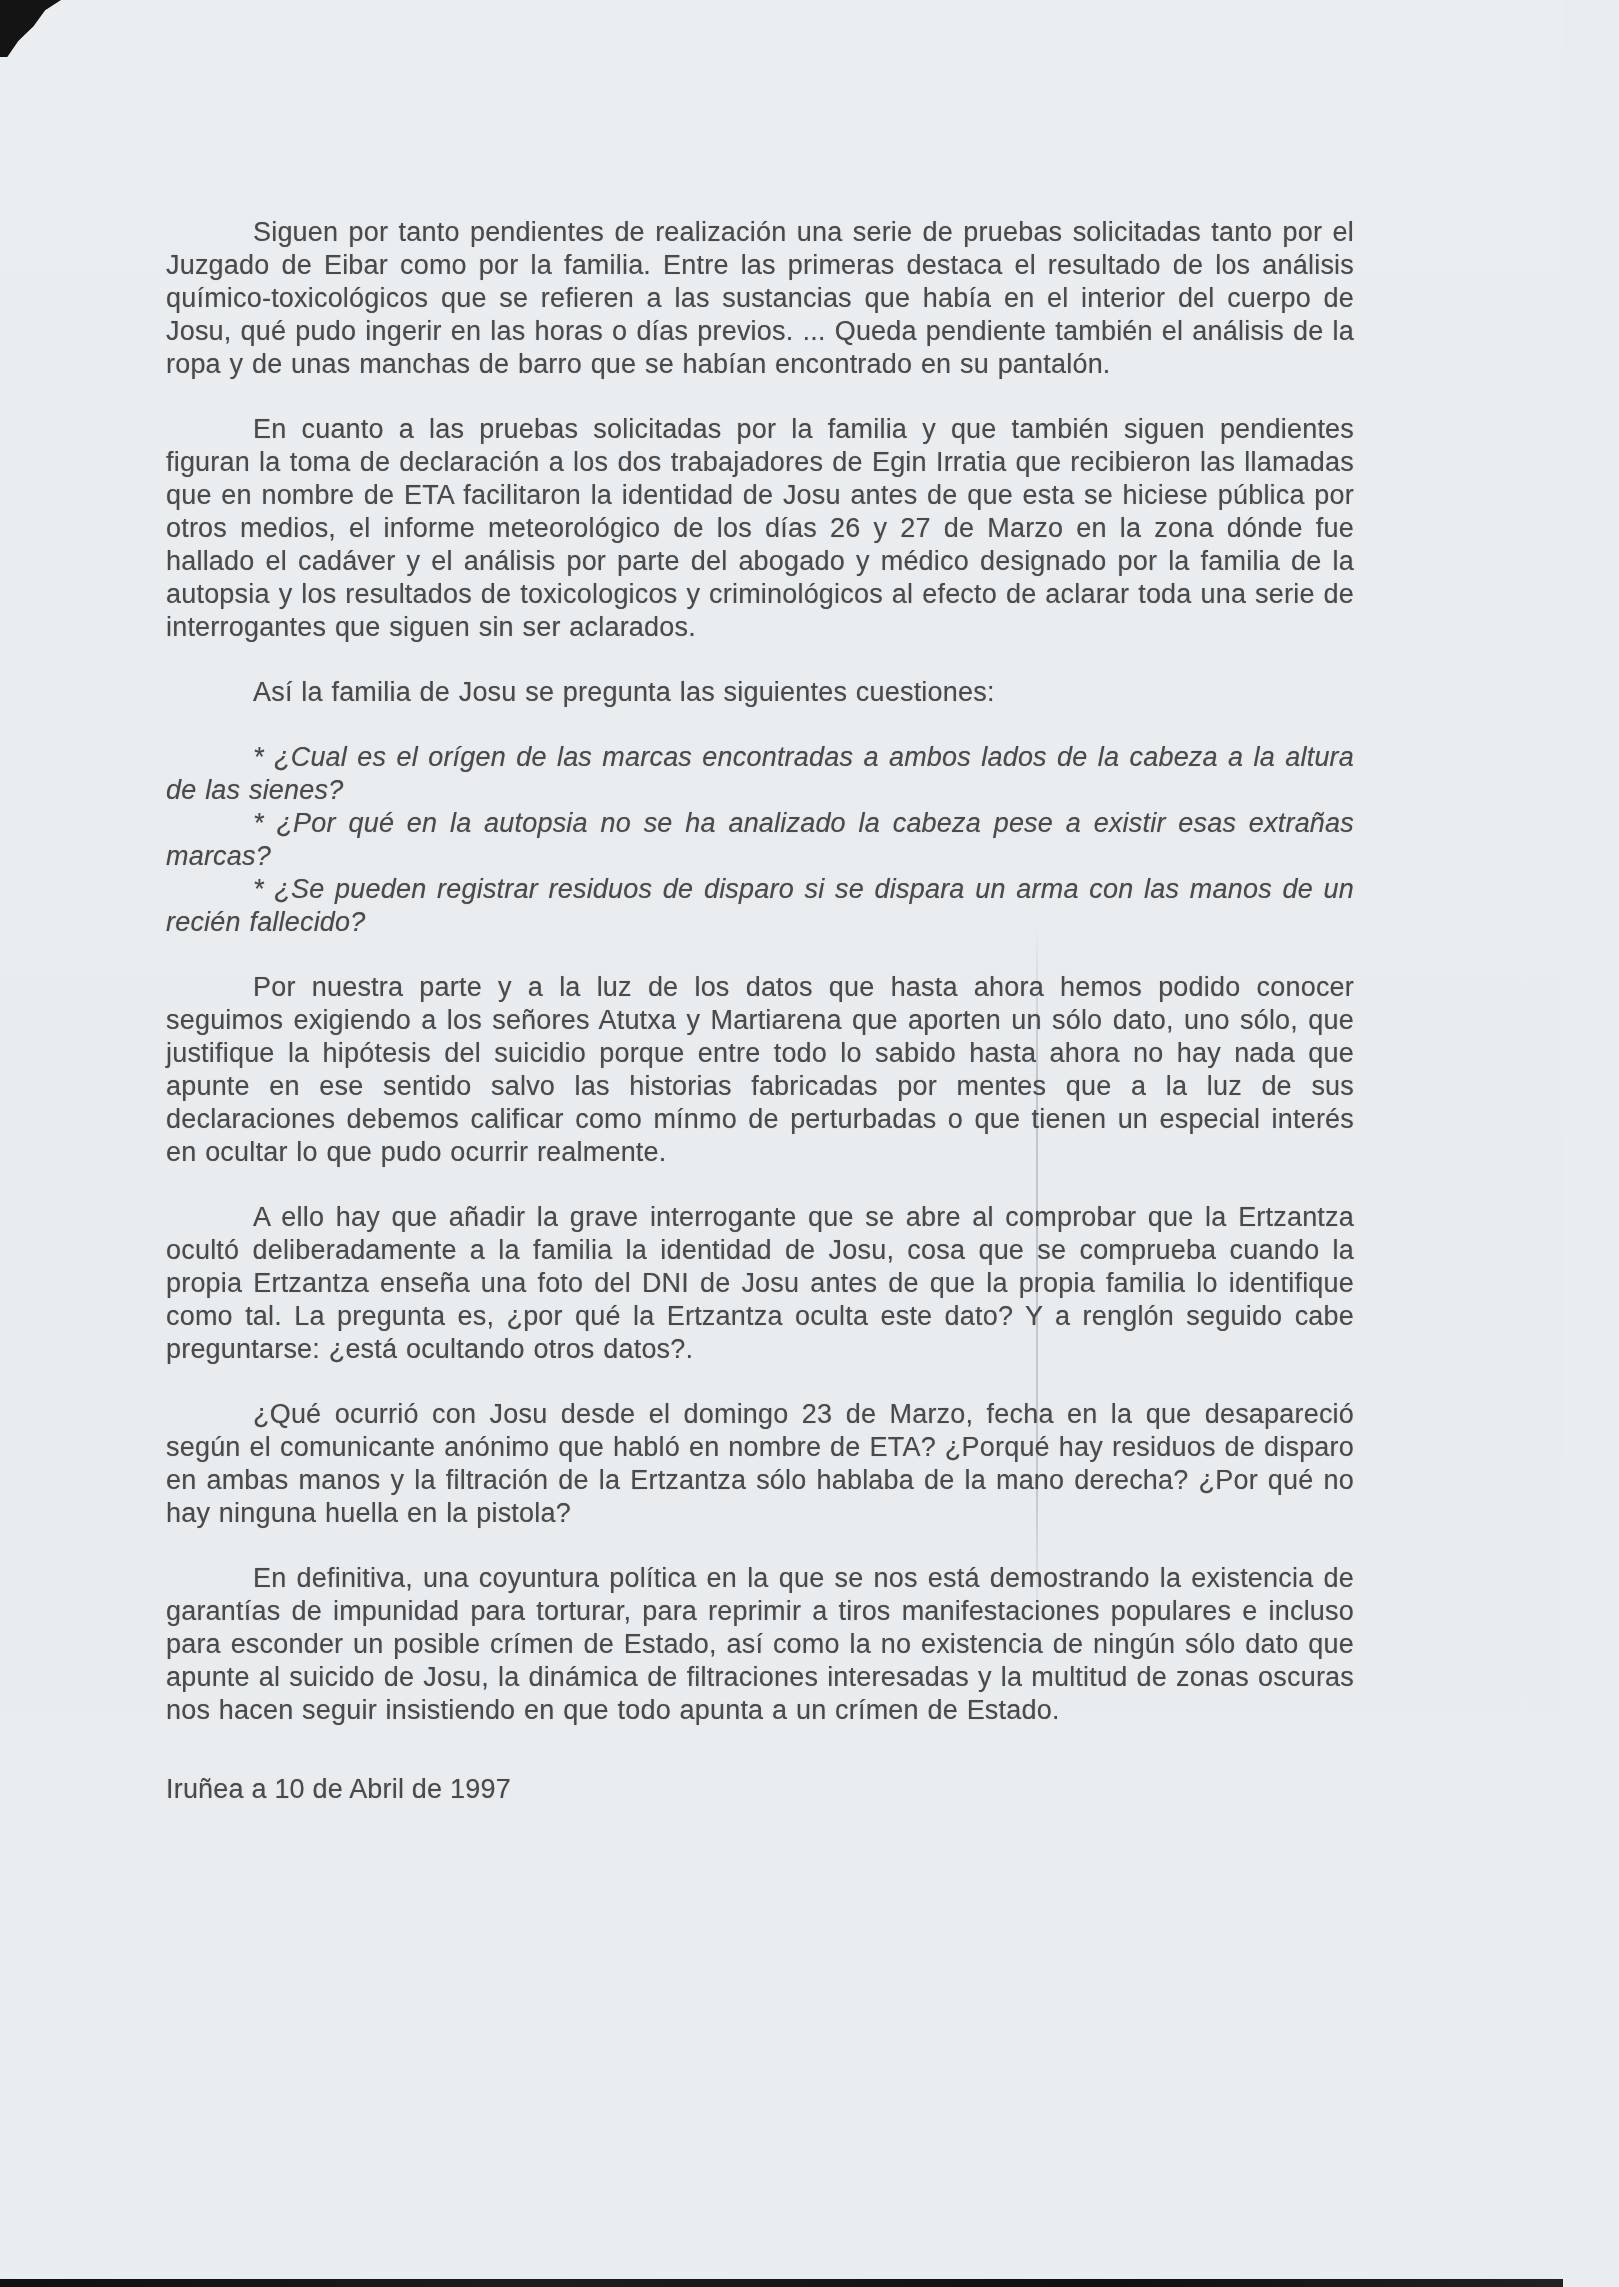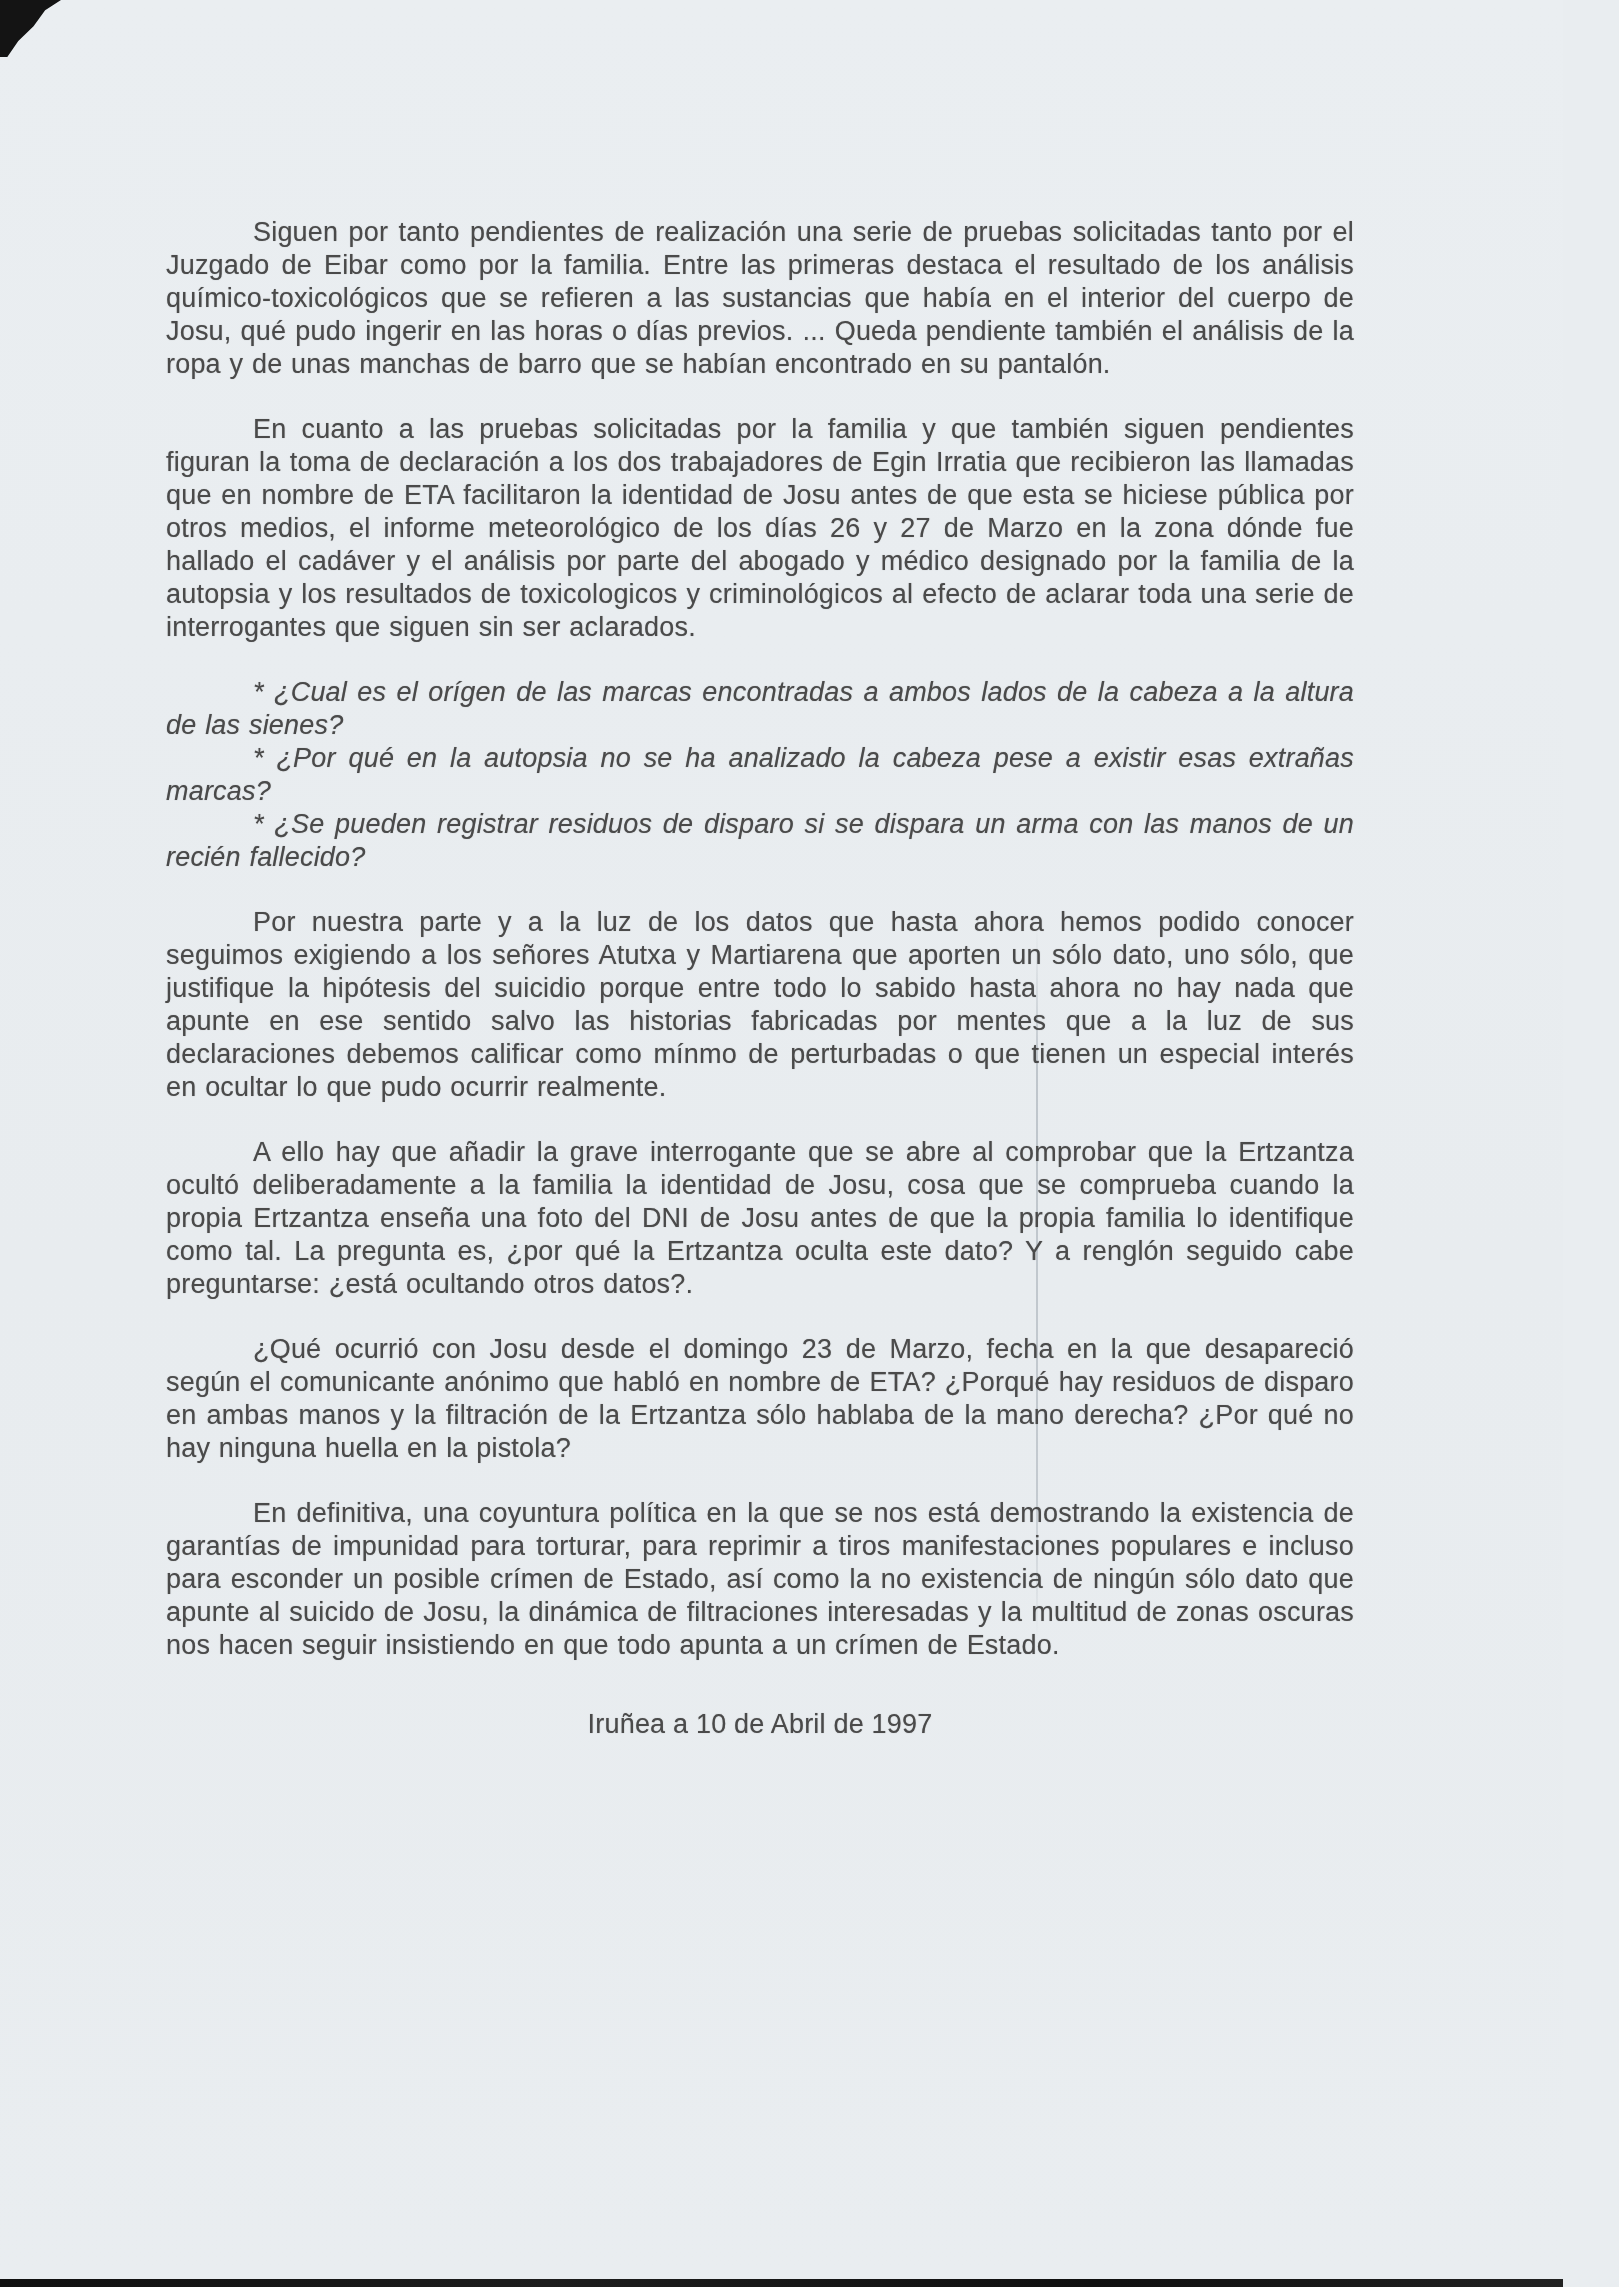--- a/index.html
+++ b/index.html
@@ -33,21 +33,21 @@
     text-shadow: 0 0 1px rgba(80,80,80,0.45);
   }
   .questions { margin: 0 0 32px 0; }
   .questions .para { margin-bottom: 0; font-style: italic; }
   .em { }
   .em .bold-suffix { font-weight: bold; }
   .dateline {
     margin: 46px 0 0 0;
     font-size: 27px;
     line-height: 33px;
-    text-align: center;
+    text-align: left;
     letter-spacing: 0.2px;
     text-shadow: 0 0 1px rgba(80,80,80,0.45);
   }
   
   .corner-mark {
     position: absolute;
     left: 0; top: 0;
     width: 61px; height: 57px;
     background: #141414;
     clip-path: polygon(0 0, 100% 0, 74% 18%, 55% 46%, 30% 72%, 12% 100%, 0 100%);
@@ -72,20 +72,21 @@
 
   <div class="corner-mark"></div>
   <div class="crease"></div>
 
   <div class="content">
 
     <p class="para">Siguen por tanto pendientes de realización una serie de pruebas solicitadas tanto por el Juzgado de Eibar como por la familia. Entre las primeras destaca el resultado de los análisis químico-toxicológicos que se refieren a las sustancias que había en el interior del cuerpo de Josu, qué pudo ingerir en las horas o días previos. ... Queda pendiente también el análisis de la ropa y de unas manchas de barro que se habían encontrado en su pantalón.</p>
 
     <p class="para">En cuanto a las pruebas solicitadas por la familia y que también siguen pendientes figuran la toma de declaración a los dos trabajadores de Egin Irratia que recibieron las llamadas que en nombre de ETA facilitaron la identidad de Josu antes de que esta se hiciese pública por otros medios, el informe meteorológico de los días 26 y 27 de Marzo en la zona dónde fue hallado el cadáver y el análisis por parte del abogado y médico designado por la familia de la autopsia y los resultados de toxicologicos y criminológicos al efecto de aclarar toda una serie de interrogantes que siguen sin ser aclarados.</p>
 
+    <p class="para">Así la familia de Josu se pregunta las siguientes cuestiones:</p>
 
     <div class="questions">
       <p class="para">* ¿Cual es el orígen de las marcas encontradas a ambos lados de la cabeza a la altura de las sienes?</p>
       <p class="para">* ¿Por qué en la autopsia no se ha analizado la cabeza pese a existir esas extrañas marcas?</p>
       <p class="para">* ¿Se pueden registrar residuos de disparo si se dispara un arma con las manos de un recién fallecido?</p>
     </div>
 
     <p class="para em">Por nuestra parte y a la luz de los datos que hasta ahora hemos podido conocer seguimos exigiendo a los señores Atutxa y Martiarena que aporten un sólo dato, uno sólo, que justifique la hipótesis del suicidio porque entre todo lo sabido hasta ahora no hay nada que apunte en ese sentido salvo las historias fabricadas por mentes que a la luz de sus declaraciones debemos calificar como mínmo de perturbadas o que tienen un especial interés en ocultar lo que pudo ocurrir realmente.</p>
 
 

